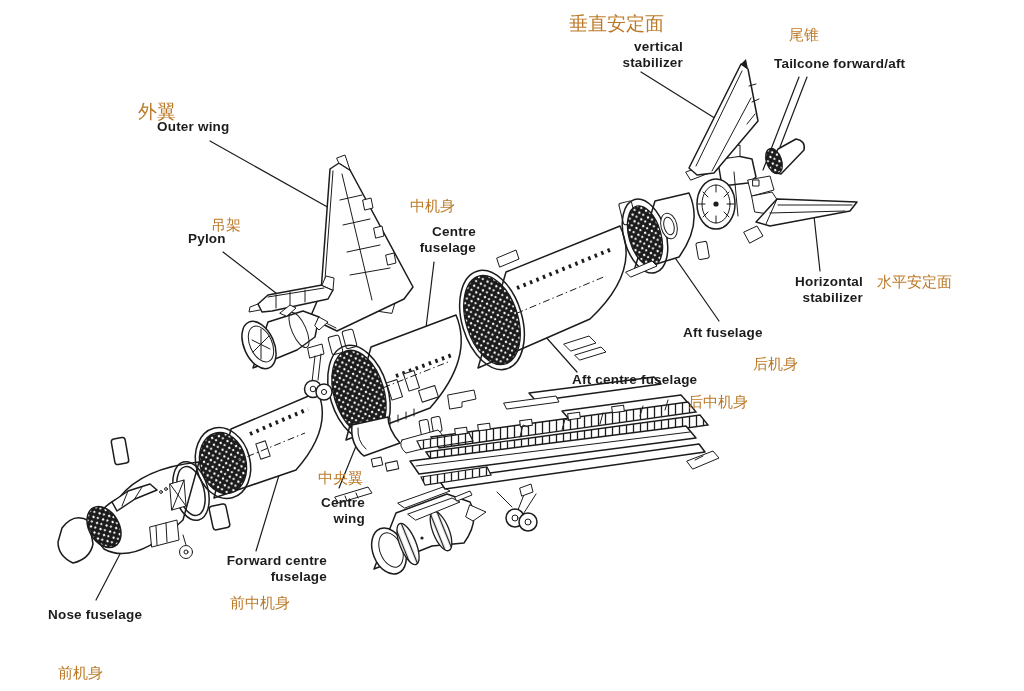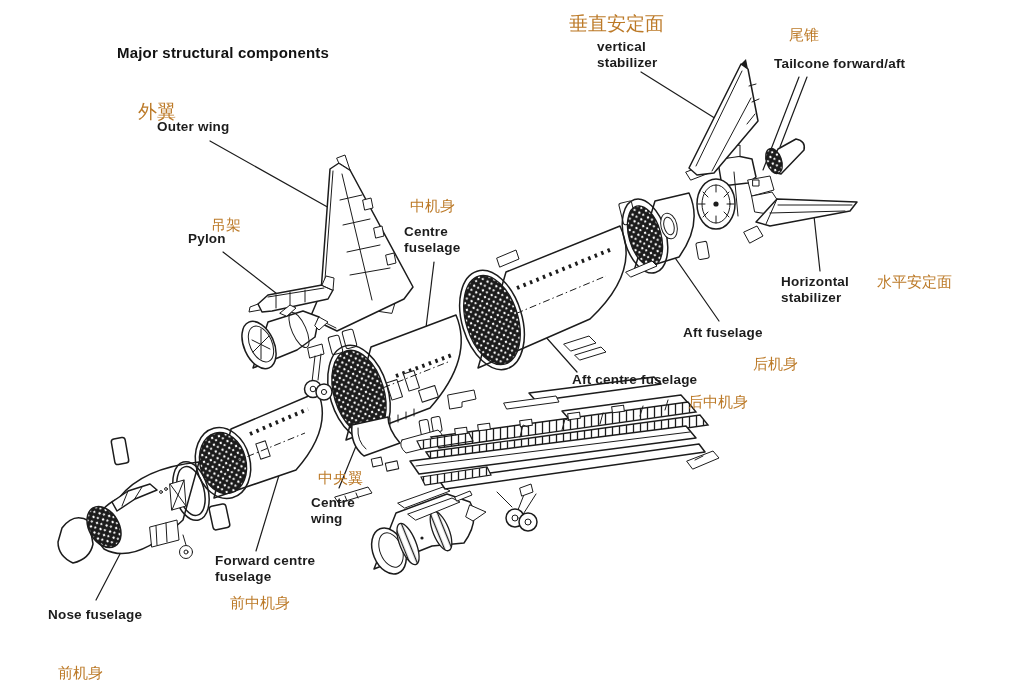--- a/index.html
+++ b/index.html
@@ -12,21 +12,21 @@
   .ln   { fill:none; stroke:#1c1c1c; stroke-width:1.5; stroke-linejoin:round; stroke-linecap:round; }
   .fw   { fill:#ffffff; stroke:#1c1c1c; stroke-width:1.5; stroke-linejoin:round; stroke-linecap:round; }
   .thin { stroke-width:1; }
   .lead { fill:none; stroke:#1c1c1c; stroke-width:1.2; stroke-linecap:round; }
   .win  { fill:none; stroke:#1c1c1c; stroke-width:4; stroke-dasharray:2.5 4.5; }
   .dash { fill:none; stroke:#1c1c1c; stroke-width:1; stroke-dasharray:7 3 1.5 3; }
   .lbl { position:absolute; white-space:nowrap; }
   .en  { color:#1c1c1c; font-weight:700; font-size:13.5px; line-height:1.18; letter-spacing:.2px; }
   .cn  { color:#bc7a28; font-family:"DejaVu Serif","Liberation Serif",serif; font-size:15px; line-height:1; }
   .cn.big { font-size:19px; }
-  .center { text-align:left; white-space:nowrap; }
+  .center { text-align:right; white-space:nowrap; }
   .title { color:#121212; font-weight:700; font-size:15px; letter-spacing:.2px; }
 </style>
 </head>
 <body>
 
 <div id="stage">
 
 <svg id="art" width="1024" height="691" viewBox="0 0 1024 691">
   <defs>
     <pattern id="darkDots" patternUnits="userSpaceOnUse" width="7" height="7">
@@ -246,21 +246,20 @@
     <rect class="fw thin" x="520" y="420" width="12" height="6" transform="rotate(-8 526 423)"></rect>
     <rect class="fw thin" x="568" y="413" width="12" height="6" transform="rotate(-8 574 416)"></rect>
     <rect class="fw thin" x="612" y="406" width="12" height="6" transform="rotate(-8 618 409)"></rect>
     <path class="ln thin" d="M520 437 L523 425 L528 427 M562 430 L565 419 L570 421 M600 424 L603 413 M640 416 L643 406 M665 410 L668 400"></path>
     <path class="fw thin" d="M564 344 L589 336 L596 343 L571 351 Z"></path>
     <path class="fw thin" d="M575 355 L601 347 L606 352 L580 360 Z"></path>
     <path class="fw thin" d="M626 272 L652 261 L657 266 L631 277 Z"></path>
   </g>
 </svg>
 
-  <div class="lbl title" style="left:117px; top:44px;">Major structural components</div>
 
   <div class="lbl cn big" style="left:138px; top:90px;margin-top:12px;">外翼</div>
   <div class="lbl en" style="left:157px; top:119px;">Outer wing</div>
 
   <div class="lbl cn big" style="left:569px; top:14px;">垂直安定面</div>
   <div class="lbl en center" style="left:597px; top:39px; width:86px;">
     <div>vertical</div>
     <div>stabilizer</div>
   </div>
 

